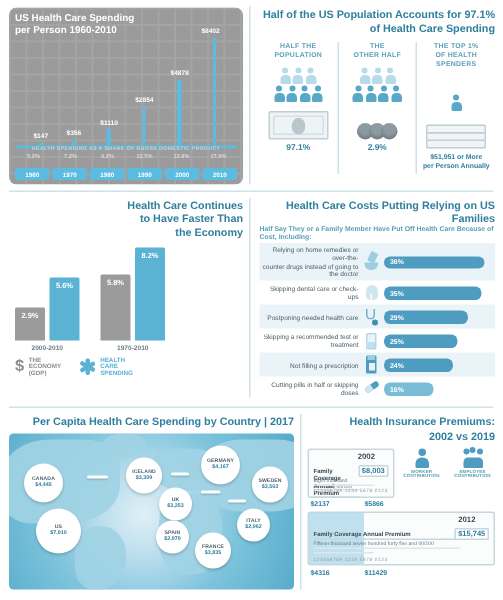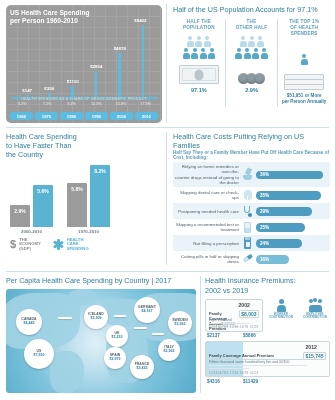--- a/index.html
+++ b/index.html
@@ -18,21 +18,21 @@
   .hdr span {
     color:#fff; font-size:8px; font-weight:bold; letter-spacing:1.6px;
   }
 
   
   .row { display:flex; }
   .vline { width:1px; background:#cfe2ea; margin:4px 0; }
   .hline { height:1px; background:#cfe2ea; margin:0 6px; }
 
   .panel-title {
-    font-size:7.2px; font-weight:normal; color:#2f7f9e; line-height:1.28;
+    font-size:7.2px; font-weight:bold; color:#2f7f9e; line-height:1.28;text-align:right;
   }
   .panel-sub { font-size:4.6px; color:#5c9fb8; font-weight:bold; }
 
   
   .tl { width:166px; padding:5px 4px 4px 6px; }
   .chartbox {
     background:#9b9b9b; border-radius:5px; padding:4px 4px 3px 4px;
     position:relative; height:118px;
     background-image:linear-gradient(#a4a4a4 1px,transparent 1px),
                      linear-gradient(90deg,#a4a4a4 1px,transparent 1px);
@@ -274,20 +274,21 @@
           <div>2010</div>
         </div>
       </div>
     </div>
 
     <div class="vline"></div>
 
     <div class="tr">
       <div class="panel-title">
         <div>Half of the US Population Accounts for 97.1%</div>
+        <div>of Health Care Spending</div>
       </div>
 
       <div class="tr-cols">
 
         <div class="tr-col">
           <div class="col-h">
             <div>HALF THE</div>
             <div>POPULATION</div>
           </div>
           <div class="people">
@@ -409,23 +410,23 @@
       </div>
     </div>
   </div>
 
   <div class="hline"></div>
 
   <div class="row">
 
     <div class="ml">
       <div class="panel-title">
-        <div>Health Care Spending</div>
+        <div>Health Care Continues</div>
         <div>to Have Faster Than</div>
-        <div>the Country</div>
+        <div>the Economy</div>
       </div>
 
       <div class="bars">
         <div class="grp">
           <div class="bar gray" style="height:22px;">
             <b>2.9%</b>
           </div>
           <div class="bar blue" style="height:42px;">
             <b>5.6%</b>
           </div>

